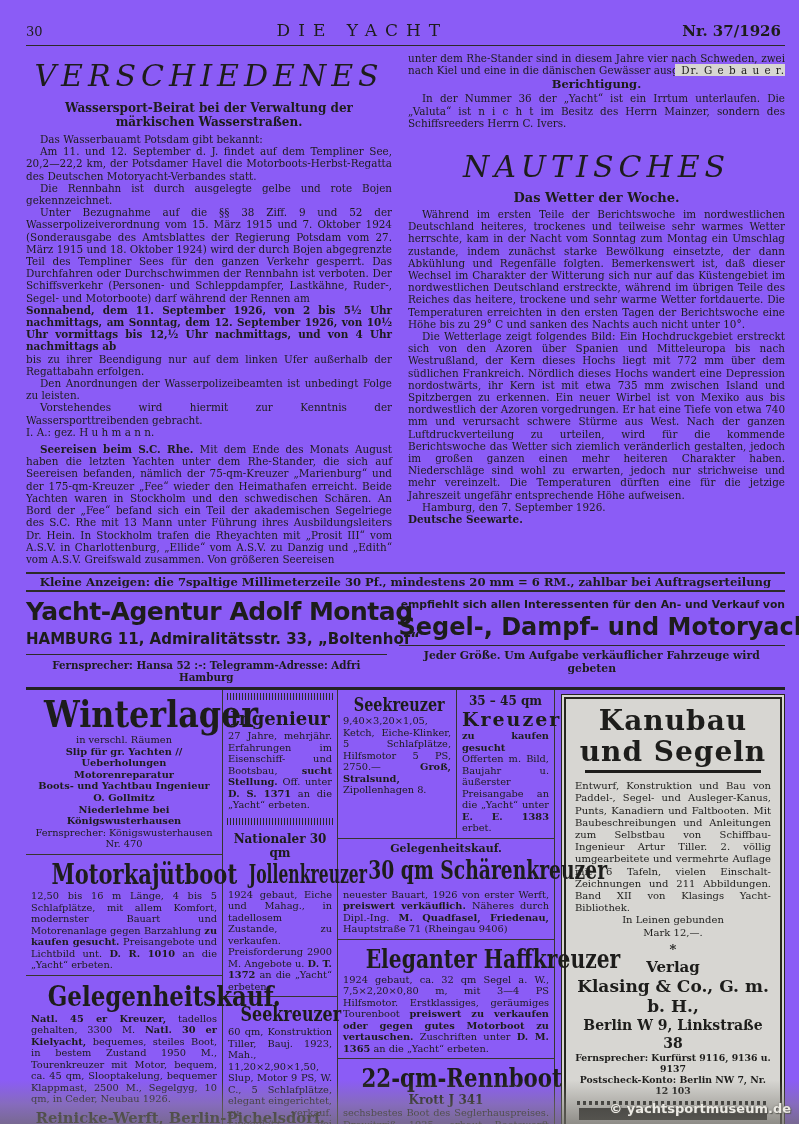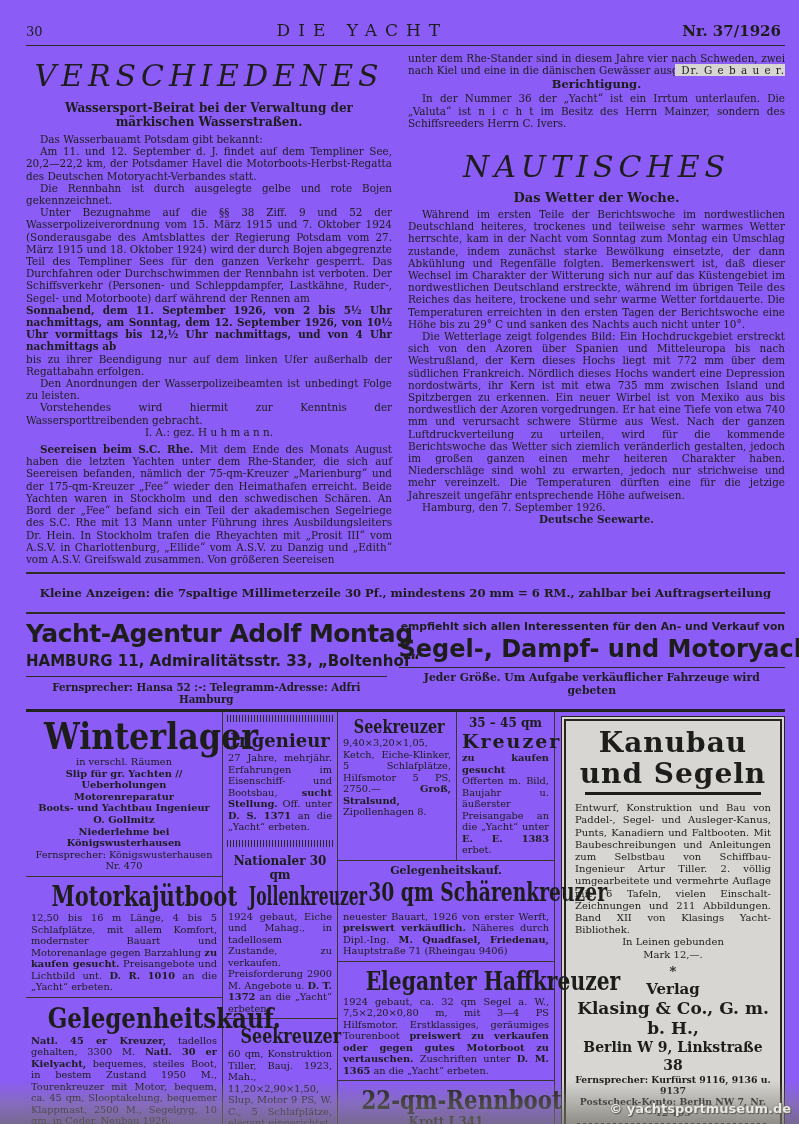--- a/index.html
+++ b/index.html
@@ -20,30 +20,30 @@
   .colL{width:366px;flex:none;}
   .colR{flex:1;min-width:0;}
   h1.sect{font-style:italic;font-weight:normal;font-size:30px;letter-spacing:5px;
           text-align:center;margin:6px 0 8px;}
   h1.sect2{margin:20px 0 6px;}
   h2.sub{font-size:12px;line-height:14px;font-weight:bold;text-align:center;margin:2px 6px 4px;}
   h3.minor{font-size:11.5px;font-weight:bold;text-align:center;margin:1px 0;}
   p{margin:0;font-size:10.4px;line-height:12.2px;text-align:justify;}
   p.ind{text-indent:14px;}
   .schedule{font-weight:bold;}
-  .sig-r{text-align:center;}
+  .sig-r{text-align:left;}
   .b{font-weight:bold;}
   .rel{position:relative;}
   .abs-sig{position:absolute;right:0;bottom:0;letter-spacing:1px;background:#d7d6d2;padding-left:6px;}
   .weatherhead{font-size:13px;font-weight:bold;text-align:center;margin:2px 0 3px;}
   .mt{margin-top:5px;}
 
   
   .notice{margin-top:7px;border-top:2px solid #2c2b28;border-bottom:2px solid #2c2b28;
-          text-align:center;font-weight:bold;font-size:11.6px;padding:12px 0;}
+          text-align:center;font-weight:bold;font-size:11.6px;padding:1px 0;}
 
   
   .fricke{display:flex;gap:12px;padding:6px 0 4px;}
   .fr-l{width:47.5%;flex:none;}
   .fr-r{flex:1;min-width:0;}
   .sans{font-family:"DejaVu Sans","Liberation Sans",sans-serif;}
   .f-title{font-weight:bold;font-size:25px;line-height:27px;letter-spacing:-0.5px;white-space:nowrap;}
   .f-addr{font-weight:bold;font-size:15px;margin-top:5px;white-space:nowrap;}
   .f-contact{font-weight:bold;font-size:10.3px;border-top:1px solid #2c2b28;margin-top:6px;padding-top:4px;text-align:center;}
   .f-rtop{font-weight:bold;font-size:10.8px;text-align:right;}

